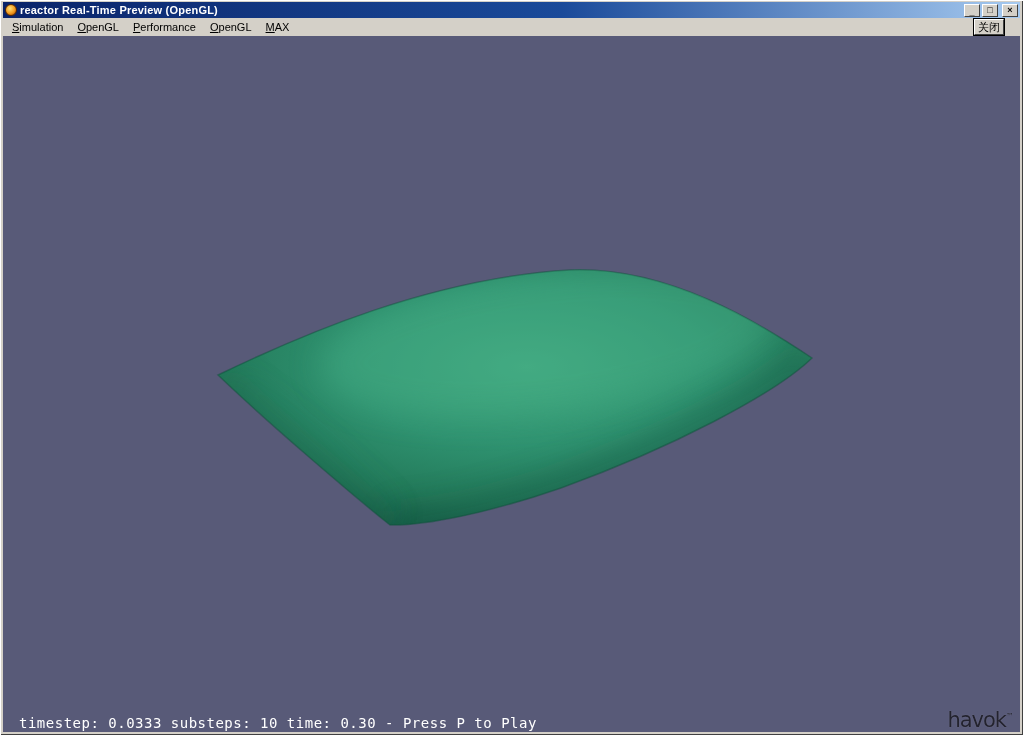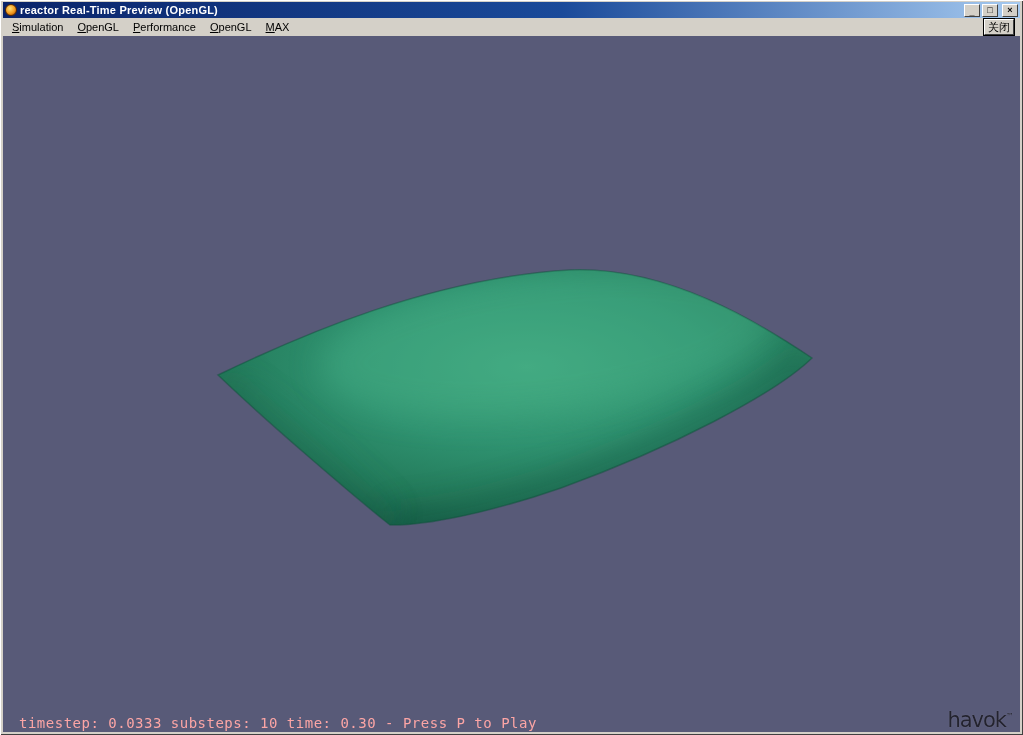--- a/index.html
+++ b/index.html
@@ -66,39 +66,39 @@
   .menu-item::first-letter { text-decoration:underline; }
   .menubar-spacer { flex:1 1 auto; }
   .close-cn {
     font-size:11px; color:#000;
     background:#d4d0c8;
     border:1px solid;
     border-color:#ffffff #404040 #404040 #ffffff;
     outline:1px solid #000;
     padding:0 3px;
     height:16px; line-height:14px;
-    margin-right:6px;
+    margin-right:16px;
     font-family:"Liberation Sans","DejaVu Sans",sans-serif;
   }
 
   
   .viewport {
     flex:1 1 auto;
     position:relative;
     background:#585a78;
     overflow:hidden;
   }
   .viewport svg { position:absolute; left:0; top:0; width:100%; height:100%; }
 
   .status-text {
     position:absolute;
     left:16px; bottom:1px;
     font-family:"DejaVu Sans Mono","Liberation Mono",monospace;
     font-size:14px;
-    color:#fca5a5;
+    color:#ffffff;
     white-space:pre;
     letter-spacing:0.5px;
   }
 
   .havok-logo {
     position:absolute;
     right:6px; bottom:0px;
     font-family:"DejaVu Sans","Liberation Sans",sans-serif;
     font-weight:normal;
     font-size:21px;

